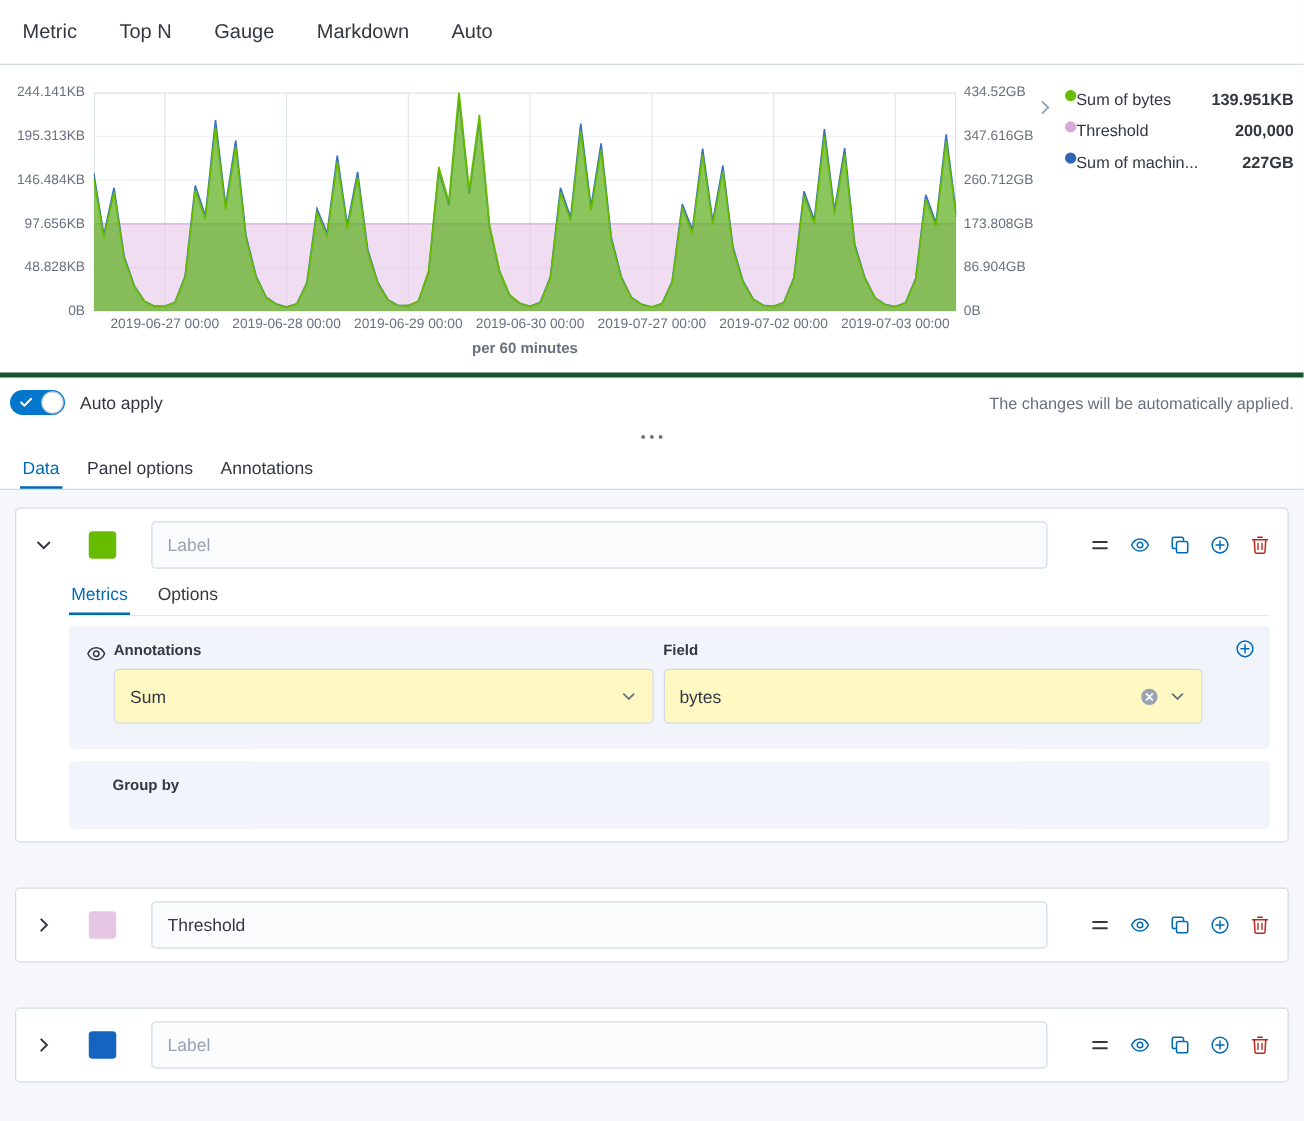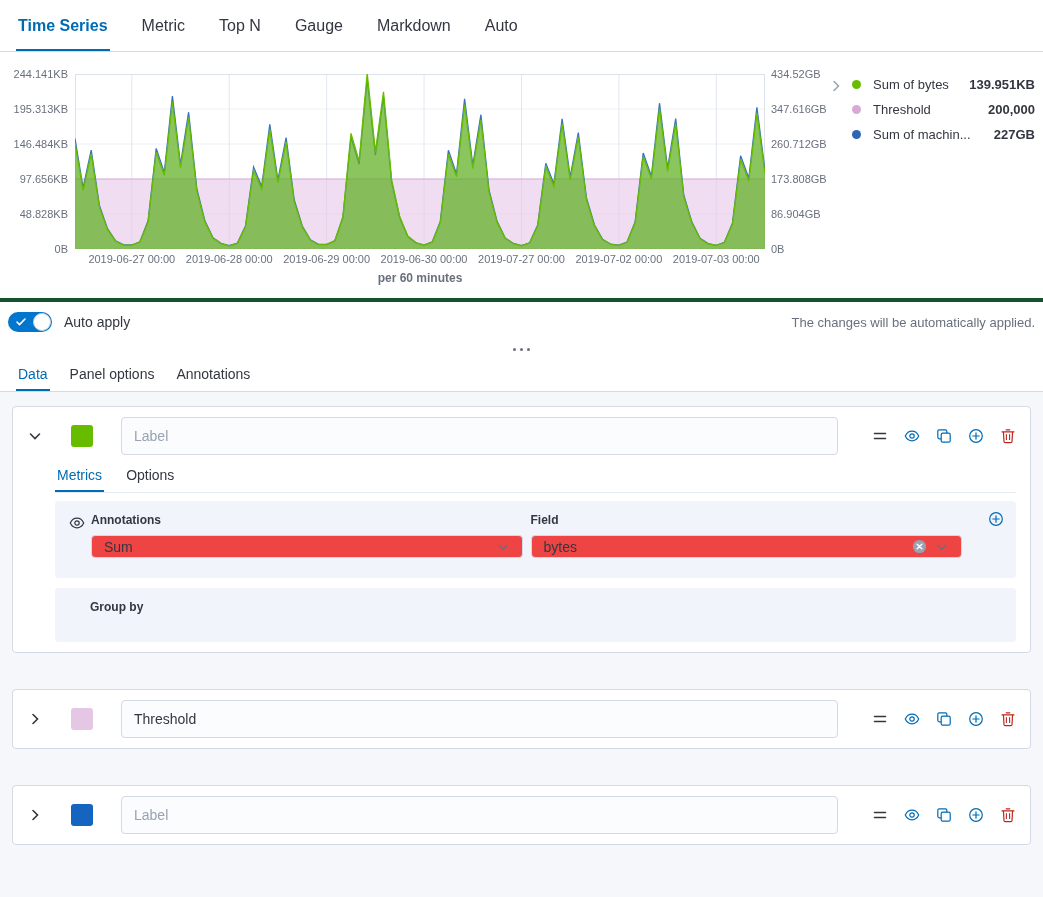--- a/index.html
+++ b/index.html
@@ -14,21 +14,21 @@
   
   .chart-section{height:246px;flex:none;padding-top:8px}
   .chart-wrap{position:relative;height:232px}
   #plot{position:absolute;left:75px;top:14px}
   .ytick{position:absolute;font-size:11px;color:#69707D;line-height:11px}
   .ytick.left{left:0;width:68px;text-align:right}
   .ytick.right{left:771px;text-align:left}
   .xtick{position:absolute;top:193px;font-size:11px;color:#69707D;width:120px;text-align:center;white-space:nowrap}
   .xlabel{position:absolute;left:75px;top:211px;width:690px;text-align:center;font-size:12px;font-weight:600;color:#69707D}
   .legend{position:absolute;left:852px;top:12px;width:183px}
-  .legend-row{display:flex;align-items:center;height:25px;gap:12px;cursor:pointer}
+  .legend-row{display:flex;align-items:flex-start;height:25px;gap:0;cursor:pointer}
   .legend-dot{width:9px;height:9px;border-radius:50%;flex:none}
   .legend-label{flex:1;font-size:13px;color:#343741;white-space:nowrap;overflow:hidden;text-overflow:ellipsis}
   .legend-value{font-size:13px;font-weight:700;color:#343741}
   .legend-toggle{position:absolute;left:828px;top:18px;background:none;border:none;padding:0;cursor:pointer;display:flex}
 
   
   .autoapply{border-top:4px solid #14532d;height:44px;flex:none;display:flex;align-items:center;padding:0 8px}
   .switch{width:44px;height:20px;border-radius:10px;background:#0077CC;position:relative;cursor:pointer;flex:none}
   .switch .thumb{position:absolute;right:1px;top:1px;width:18px;height:18px;border-radius:50%;background:#fff;border:1px solid #c9cfdb}
   .switch svg{position:absolute;left:8px;top:6px}
@@ -58,32 +58,31 @@
 
   .card-body{margin-left:28px;margin-top:2px}
   .subtabs{display:flex;gap:20px;border-bottom:1px solid #E6EBF2;margin-bottom:8px}
   .subtab{font-size:14px;padding:10px 2px 9px;color:#343741;cursor:pointer}
   .subtab.active{color:#006BB4;box-shadow:inset 0 -2px 0 #006BB4}
 
   .metric-block{background:#F1F4FA;border-radius:4px;padding:12px 14px 20px;position:relative;display:flex;gap:6px}
   .block-eye{margin-top:2px}
   .fields-grid{flex:1;display:grid;grid-template-columns:1fr 1fr;column-gap:8px;padding-right:40px}
   .field-label{font-size:12px;font-weight:700;color:#343741;margin-bottom:8px}
-  .select{height:23px;background:#ef4444;border:1px solid #D3DAE6;border-radius:4px;display:flex;align-items:center;padding:0 12px;font-size:14px;color:#343741;cursor:pointer}
+  .select{height:44px;background:#fef9c3;border:1px solid #D3DAE6;border-radius:4px;display:flex;align-items:center;padding:0 12px;font-size:14px;color:#343741;cursor:pointer}
   .select .grow{flex:1}
   .combo-icons{display:flex;align-items:center;gap:8px}
   .block-plus{position:absolute;top:10px;right:12px}
   .groupby-block{background:#F1F4FA;border-radius:4px;padding:12px 14px 20px 35px;margin-top:10px}
   .groupby-select{width:395px}
 </style>
 </head>
 <body>
 
 <div class="tabbar">
-  <div class="tab active">Time Series</div>
   <div class="tab">Metric</div>
   <div class="tab">Top N</div>
   <div class="tab">Gauge</div>
   <div class="tab">Markdown</div>
   <div class="tab">Auto</div>
 </div>
 
 <div class="chart-section">
   <div class="chart-wrap" id="chart-wrap">
     <svg id="plot" width="690" height="175" viewBox="0 0 690 175">

